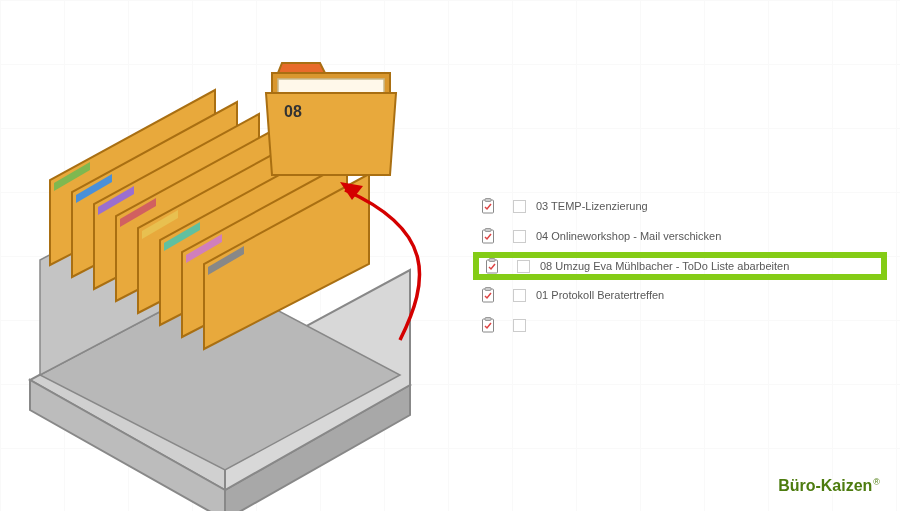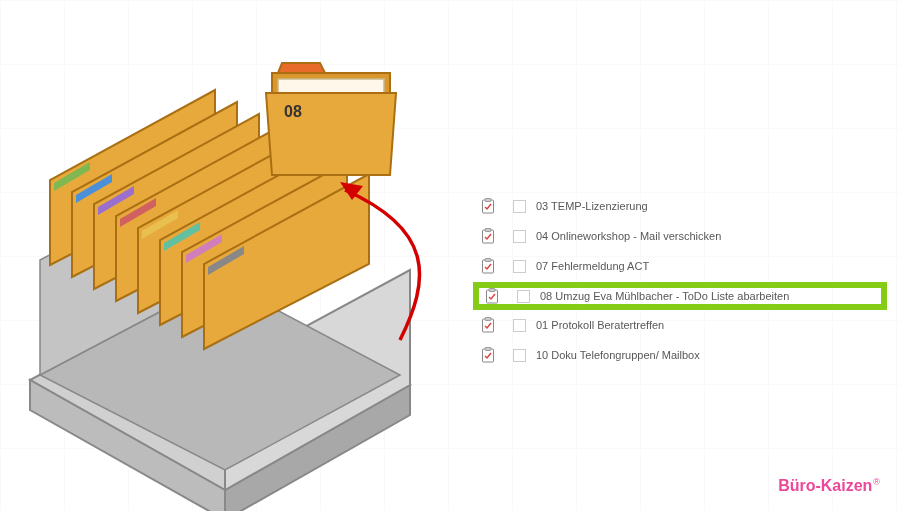--- a/index.html
+++ b/index.html
@@ -64,21 +64,21 @@
       font-size: 11px;
       color: #585858;
       white-space: nowrap;
     }
     .brand {
       position: absolute;
       right: 20px;
       bottom: 16px;
       font-size: 16px;
       font-weight: bold;
-      color: #ec4899;
+      color: #4d7c0f;
     }
     .brand .reg {
       font-size: 9px;
       vertical-align: super;
       font-weight: normal;
       margin-left: 1px;
     }
   </style>
 </head>
 <body>
@@ -169,29 +169,20 @@
   </div>
   <div class="task-row">
     <svg class="clip-icon" viewBox="0 0 14 16">
         <rect x="1.5" y="2" width="11" height="13" rx="1" fill="#fff" stroke="#888" stroke-width="1"></rect>
         <rect x="4" y="0.5" width="6" height="3" rx="1" fill="#ccc" stroke="#888" stroke-width="0.8"></rect>
         <path d="M4 9 L6 11 L10 6" fill="none" stroke="#d44" stroke-width="1.5"></path>
       </svg>
     <span class="check-box"></span>
     <span class="task-text">04 Onlineworkshop - Mail verschicken</span>
   </div>
-  <div class="task-row">
-    <svg class="clip-icon" viewBox="0 0 14 16">
-        <rect x="1.5" y="2" width="11" height="13" rx="1" fill="#fff" stroke="#888" stroke-width="1"></rect>
-        <rect x="4" y="0.5" width="6" height="3" rx="1" fill="#ccc" stroke="#888" stroke-width="0.8"></rect>
-        <path d="M4 9 L6 11 L10 6" fill="none" stroke="#d44" stroke-width="1.5"></path>
-      </svg>
-    <span class="check-box"></span>
-    <span class="task-text">07 Fehlermeldung ACT</span>
-  </div>
   <div class="task-row highlighted">
     <svg class="clip-icon" viewBox="0 0 14 16">
         <rect x="1.5" y="2" width="11" height="13" rx="1" fill="#fff" stroke="#888" stroke-width="1"></rect>
         <rect x="4" y="0.5" width="6" height="3" rx="1" fill="#ccc" stroke="#888" stroke-width="0.8"></rect>
         <path d="M4 9 L6 11 L10 6" fill="none" stroke="#d44" stroke-width="1.5"></path>
       </svg>
     <span class="check-box"></span>
     <span class="task-text">08 Umzug Eva Mühlbacher - ToDo Liste abarbeiten</span>
   </div>
   <div class="task-row">
@@ -203,19 +194,18 @@
     <span class="check-box"></span>
     <span class="task-text">01 Protokoll Beratertreffen</span>
   </div>
   <div class="task-row">
     <svg class="clip-icon" viewBox="0 0 14 16">
         <rect x="1.5" y="2" width="11" height="13" rx="1" fill="#fff" stroke="#888" stroke-width="1"></rect>
         <rect x="4" y="0.5" width="6" height="3" rx="1" fill="#ccc" stroke="#888" stroke-width="0.8"></rect>
         <path d="M4 9 L6 11 L10 6" fill="none" stroke="#d44" stroke-width="1.5"></path>
       </svg>
     <span class="check-box"></span>
-    <span class="task-text">10 Doku Telefongruppen/ Mailbox</span>
   </div>
 </div>
 
 <div class="brand">
   <span>Büro-Kaizen</span><span class="reg">®</span>
 </div>
 
 </body></html>

